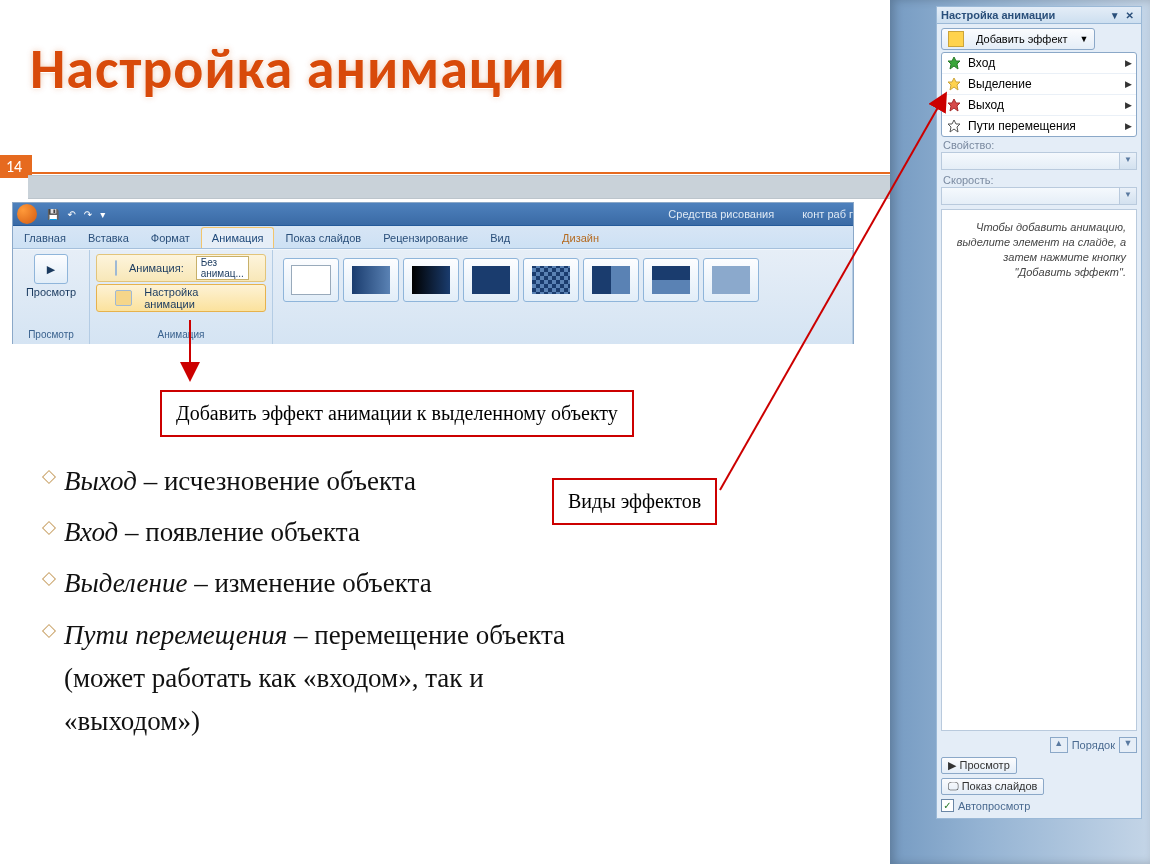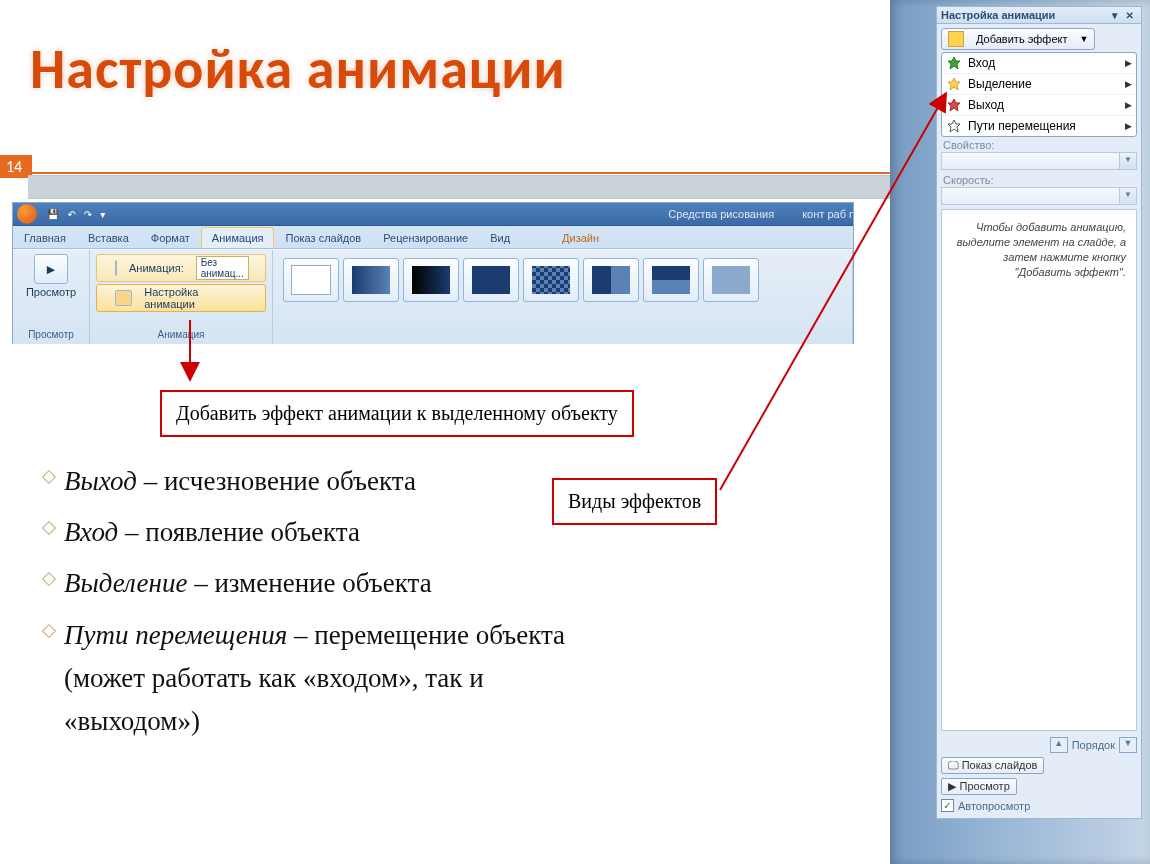--- a/index.html
+++ b/index.html
@@ -237,24 +237,24 @@
         <div class="dd">▼</div>
       </div>
     <div class="listbox">Чтобы добавить анимацию, выделите элемент на слайде, а затем нажмите кнопку "Добавить эффект".</div>
     <div class="bottom-ctrl">
       <div class="bc" style="justify-content:flex-end">
         <span class="ordbtn">▲</span>
         <span>Порядок</span>
         <span class="ordbtn">▼</span>
       </div>
       <div class="bc">
+        <span class="btn">▶ <span>Просмотр</span></span>
+      </div>
+      <div class="bc">
         <span class="btn">🖵 <span>Показ слайдов</span></span>
-      </div>
-      <div class="bc">
-        <span class="btn">▶ <span>Просмотр</span></span>
       </div>
       <div class="bc">
         <span class="chk">✓</span>
         <span>Автопросмотр</span>
       </div>
     </div>
   </div>
 </div>
 
 <svg class="lines">

